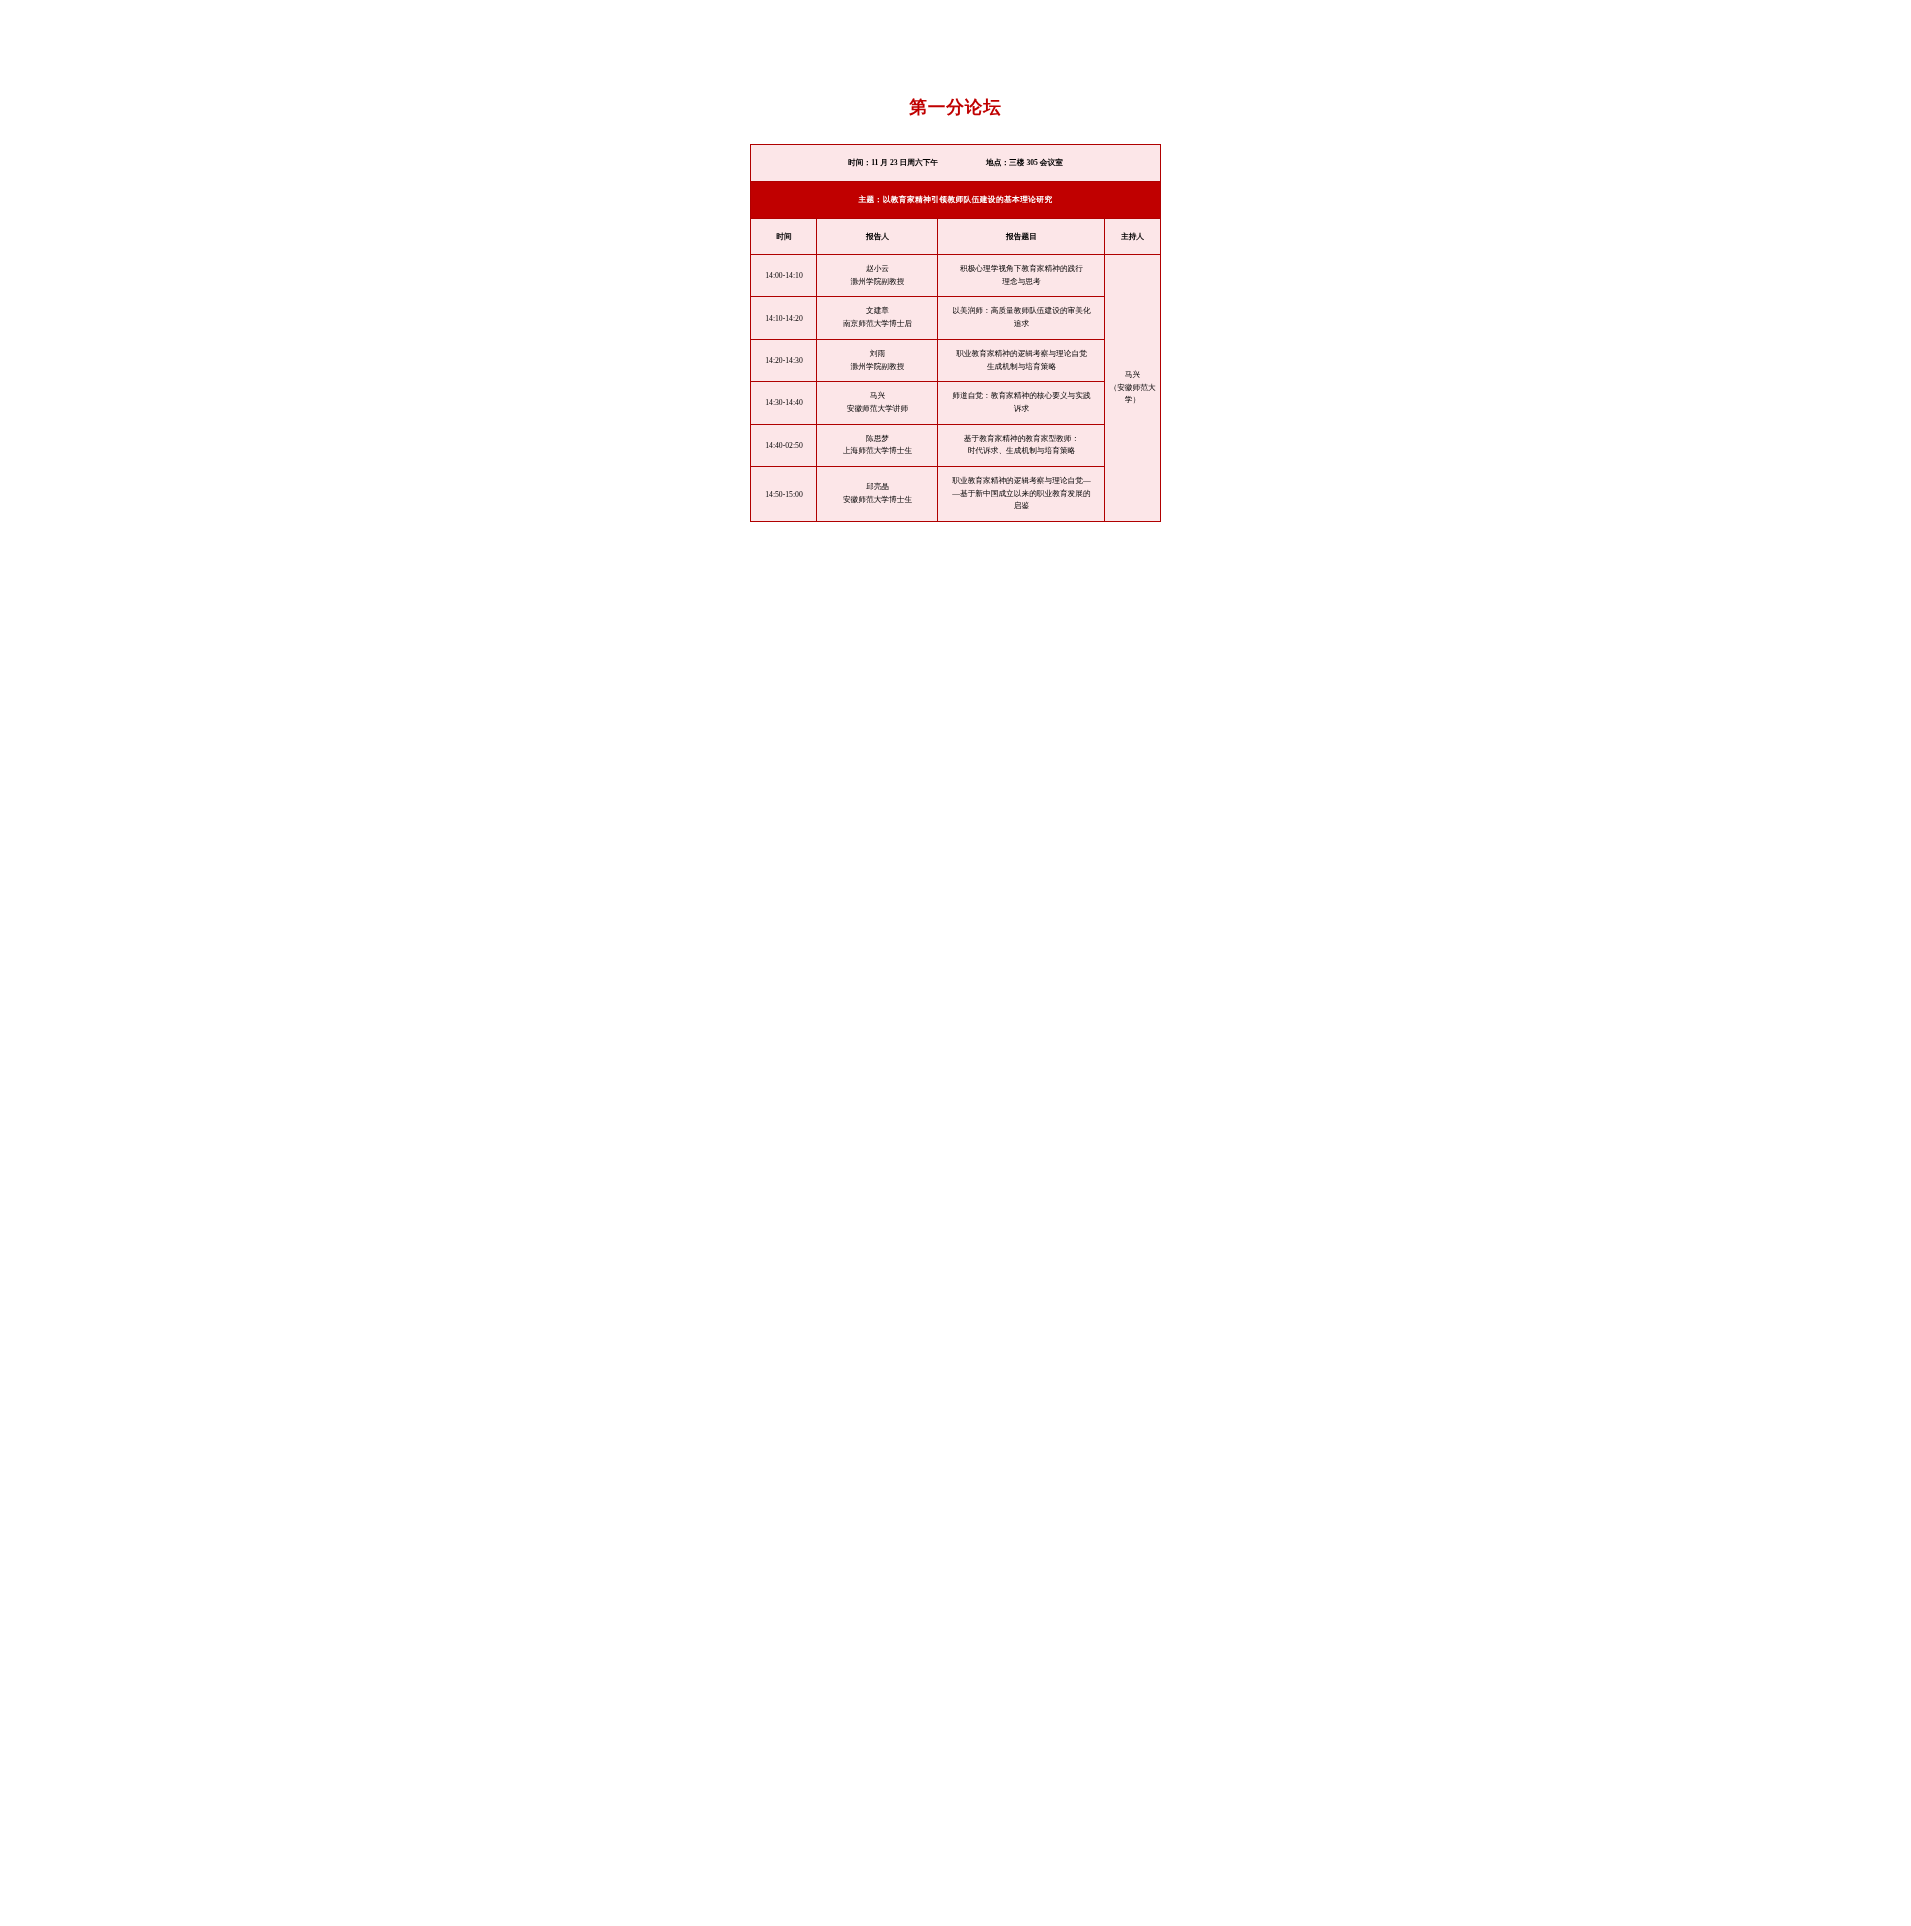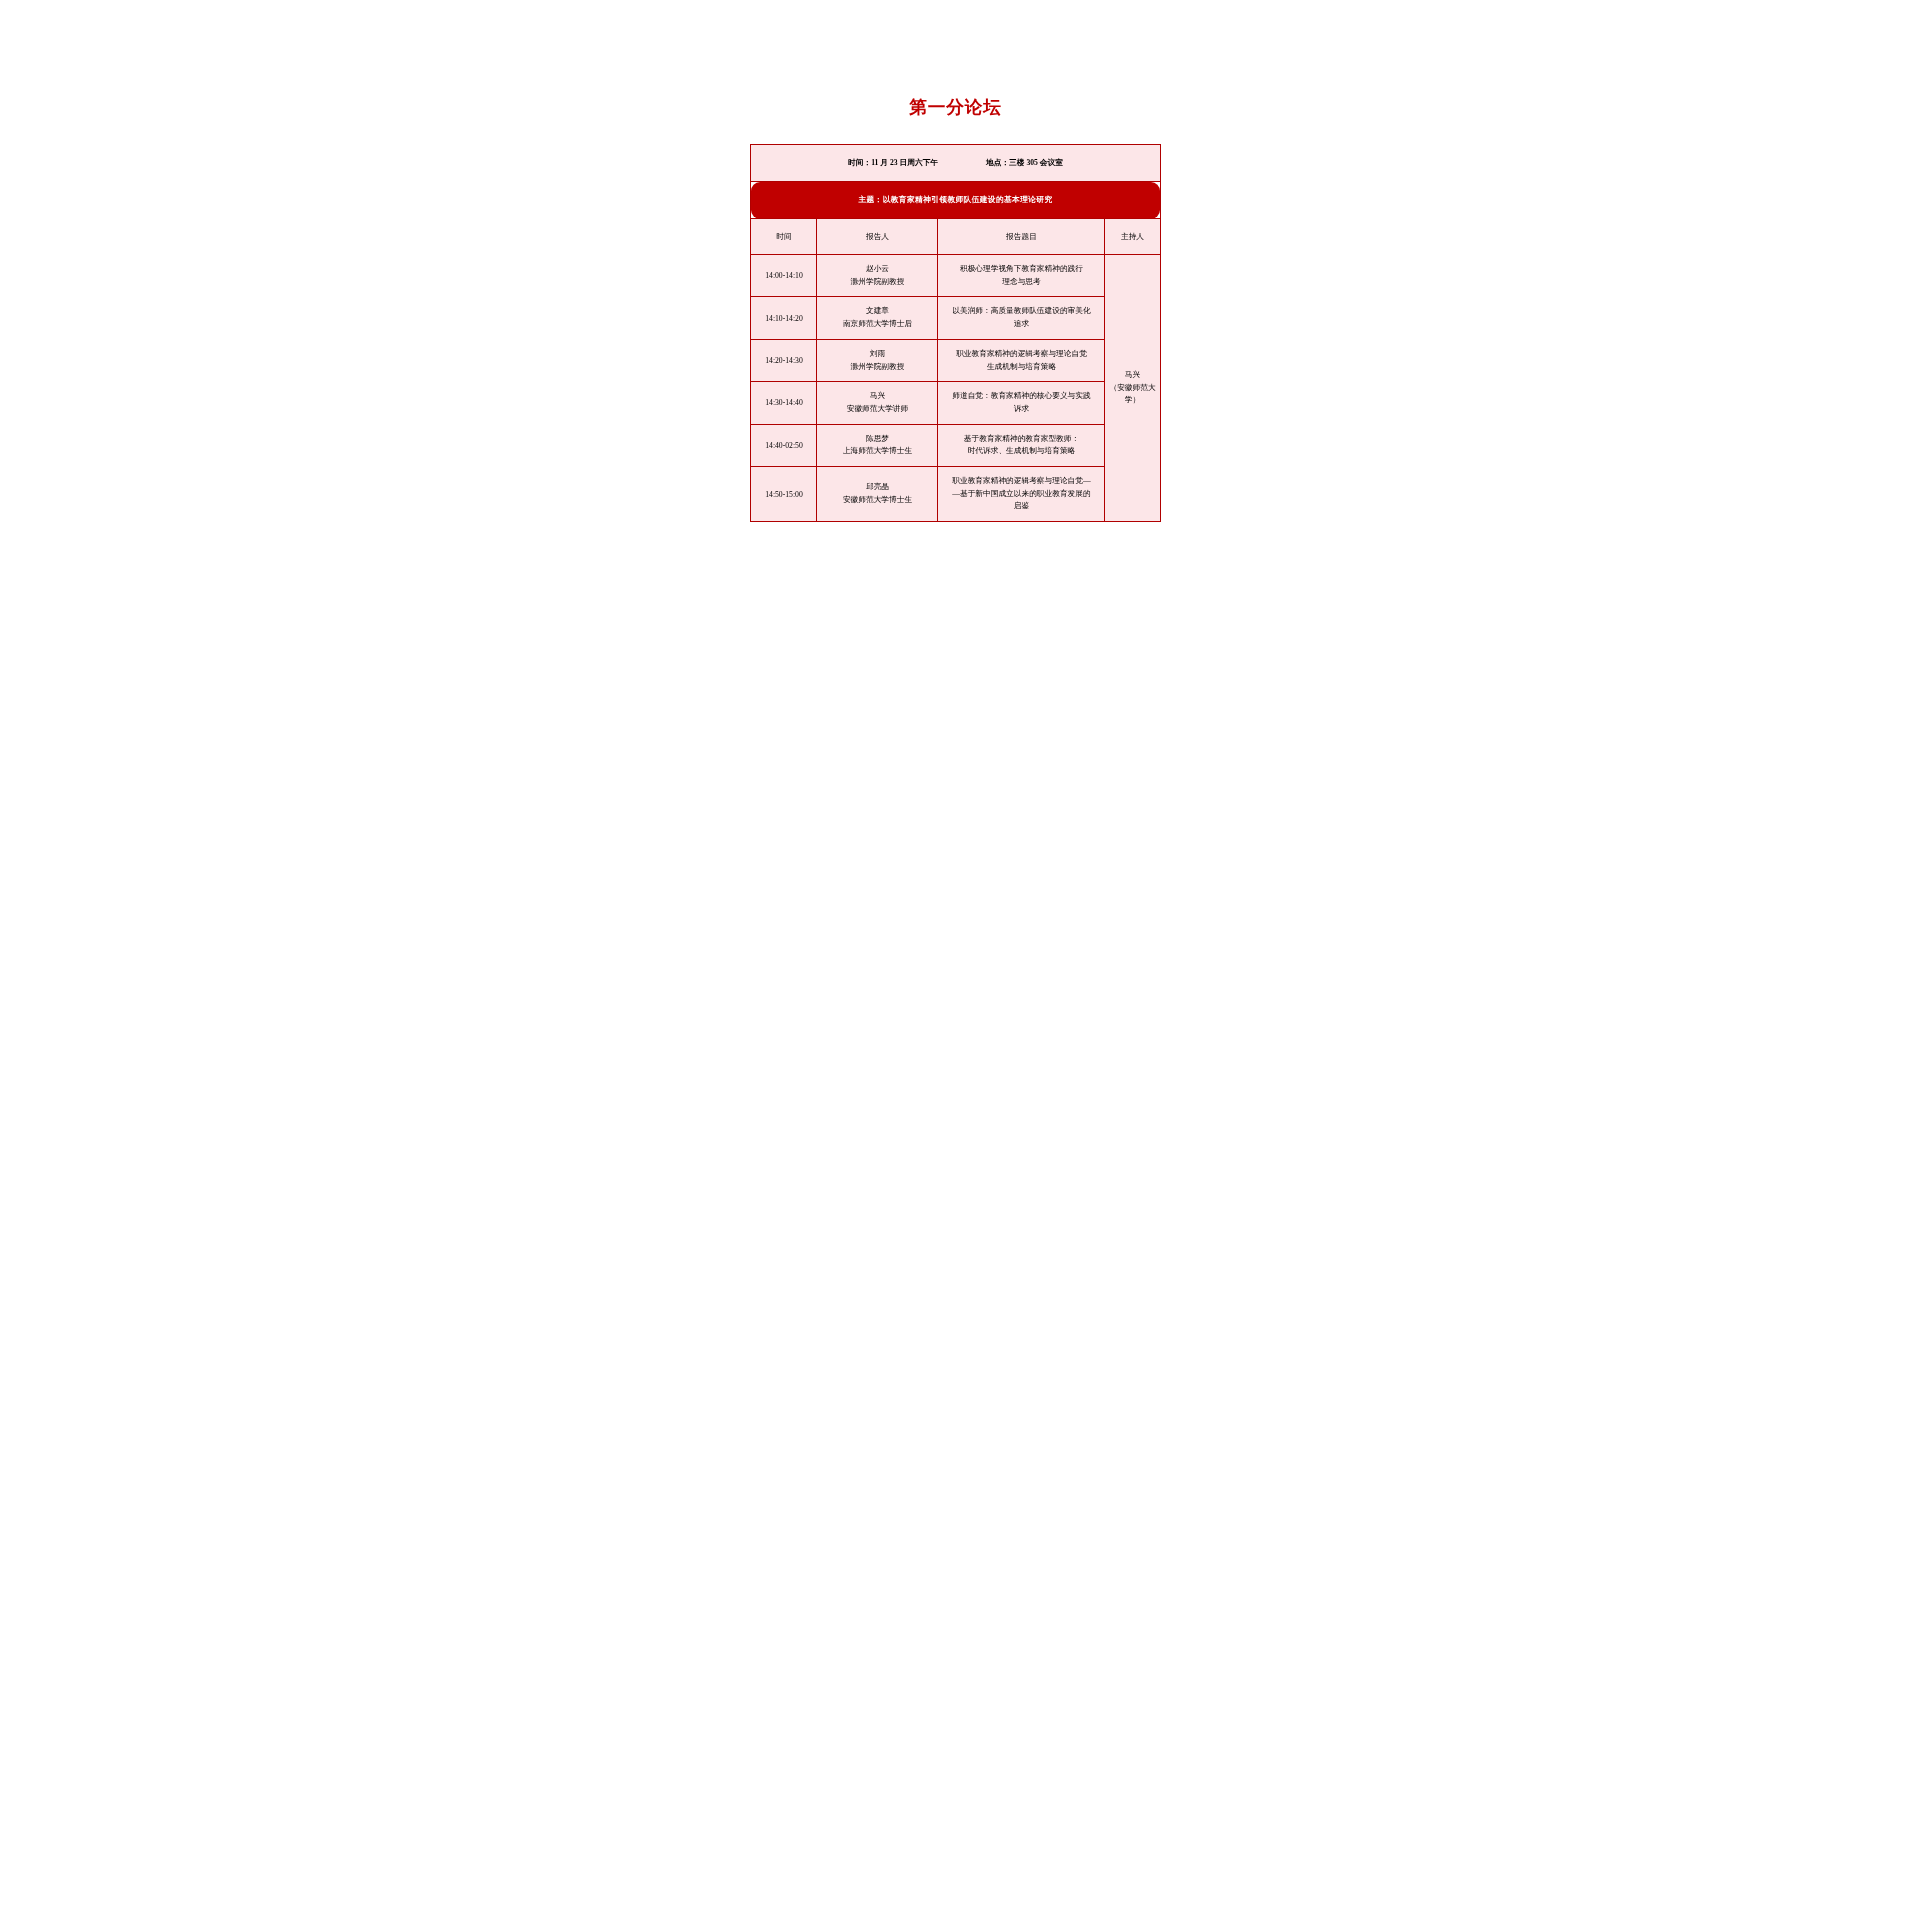--- a/index.html
+++ b/index.html
@@ -48,23 +48,22 @@
     display: flex;
     justify-content: center;
     align-items: center;
     gap: 48px;
   }
   .theme-cell {
     background: #c00000 !important;
     color: #ffffff;
     font-weight: bold;
     letter-spacing: 0.4px;
-    border-radius: 9px;
   }
-  .head-cell { font-weight: normal; }
+  .head-cell { font-weight: bold; }
   .cell-line { line-height: 12.7px; }
   .cell-line:empty { display: none; }
   .time-cell { font-size: 7.7px; }
   .host-cell { padding: 0 3.9px !important; }
   .host-cell .cell-line { line-height: 12.7px; }
 </style>
 </head>
 <body>
 
 <div class="page">

